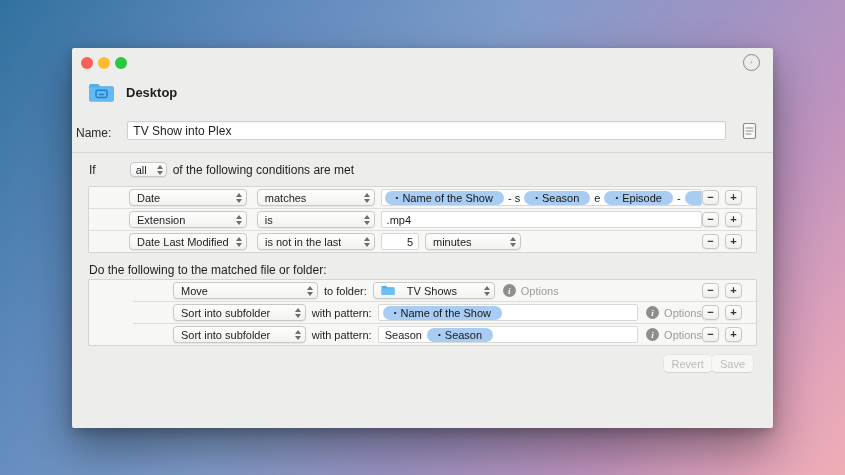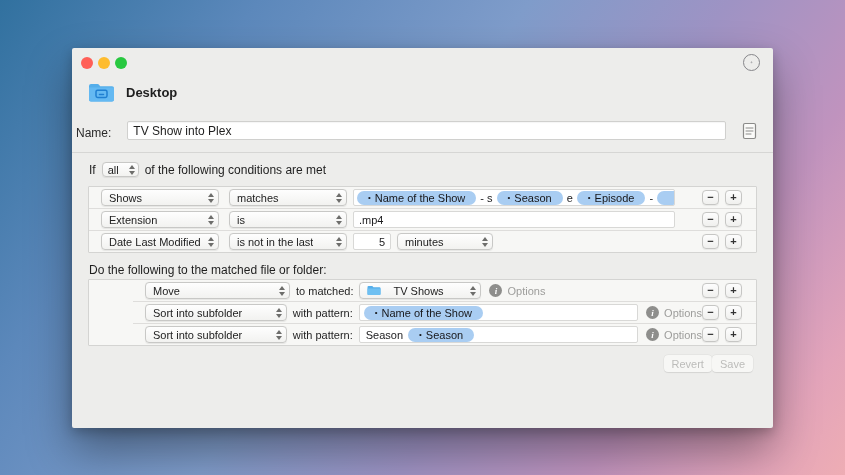--- a/index.html
+++ b/index.html
@@ -21,21 +21,21 @@
   .namerow label{color:#2a2a2a;}
   .name-input{flex:1;height:17px;border:1px solid #d0d0ce;border-radius:2px;background:#fff;font:12px "Liberation Sans",sans-serif;
               padding:0 5px;color:#1e1e1e;box-shadow:inset 0 1px 1px rgba(0,0,0,.04);}
   .divider{position:absolute;top:104px;left:0;right:0;height:1px;background:#d6d6d4;}
   
   .condhead{position:absolute;top:114px;left:17px;display:flex;align-items:center;gap:6px;}
   .acthead{position:absolute;top:215px;left:17px;}
   
   .popup{height:17px;border:1px solid #c8c8c6;border-radius:4px;background:linear-gradient(#fefefe,#f2f2f0);
          display:inline-flex;align-items:center;justify-content:space-between;font:11px "Liberation Sans",sans-serif;
-         padding:0 4px 0 7px;box-shadow:0 .5px 1px rgba(0,0,0,.07);color:#222;box-sizing:border-box;gap:4px;}
+         padding:0 4px 0 7px;box-shadow:0 .5px 1px rgba(0,0,0,.07);color:#222;box-sizing:border-box;gap:4px;margin-left:28px;}
   .popup .plabel{overflow:hidden;white-space:nowrap;text-overflow:ellipsis;}
   .p36{width:37px;height:15px;padding:0 3px 0 5px;}
   .p118{width:118px;}
   .p145{width:145px;}
   .p96{width:96px;}
   .p122{width:122px;}
   .stepper{display:flex;flex-direction:column;gap:2px;flex:none;}
   .stepper i{display:block;width:0;height:0;border-left:3px solid transparent;border-right:3px solid transparent;}
   .stepper .up{border-bottom:4px solid #6d6d6b;}
   .stepper .dn{border-top:4px solid #6d6d6b;}
@@ -126,21 +126,21 @@
             <i class="dn"></i>
           </span>
       </button>
       <span>of the following conditions are met</span>
     </div>
 
     <div class="table t-cond">
 
       <div class="row">
         <button class="popup p118">
-          <span class="plabel">Shows</span>
+          <span class="plabel">Date</span>
           <span class="stepper">
               <i class="up"></i>
               <i class="dn"></i>
             </span>
         </button>
         <button class="popup p118 gap10">
           <span class="plabel">matches</span>
           <span class="stepper">
               <i class="up"></i>
               <i class="dn"></i>
@@ -233,21 +233,21 @@
     <div class="table t-act">
 
       <div class="row">
         <button class="popup p145">
           <span class="plabel">Move</span>
           <span class="stepper">
               <i class="up"></i>
               <i class="dn"></i>
             </span>
         </button>
-        <span class="rowtxt">to matched:</span>
+        <span class="rowtxt">to folder:</span>
         <button class="popup p122 gap6">
           <span style="display:inline-flex;align-items:center;gap:12px;overflow:hidden;">
             <span style="display:inline-flex;">
               <svg width="14" height="11" viewBox="0 0 14 11">
                 <path d="M.5 2 Q.5 1 1.5 1 L5 1 Q5.6 1 5.9 1.5 L6.4 2.3 L12.5 2.3 Q13.5 2.3 13.5 3.3 L13.5 9 Q13.5 10 12.5 10 L1.5 10 Q.5 10 .5 9 Z" fill="#55aeea"></path>
                 <path d="M.5 3.4 L13.5 3.4 L13.5 9 Q13.5 10 12.5 10 L1.5 10 Q.5 10 .5 9 Z" fill="#6fc0f2"></path>
               </svg>
             </span>
             <span class="plabel">TV Shows</span>
           </span>

